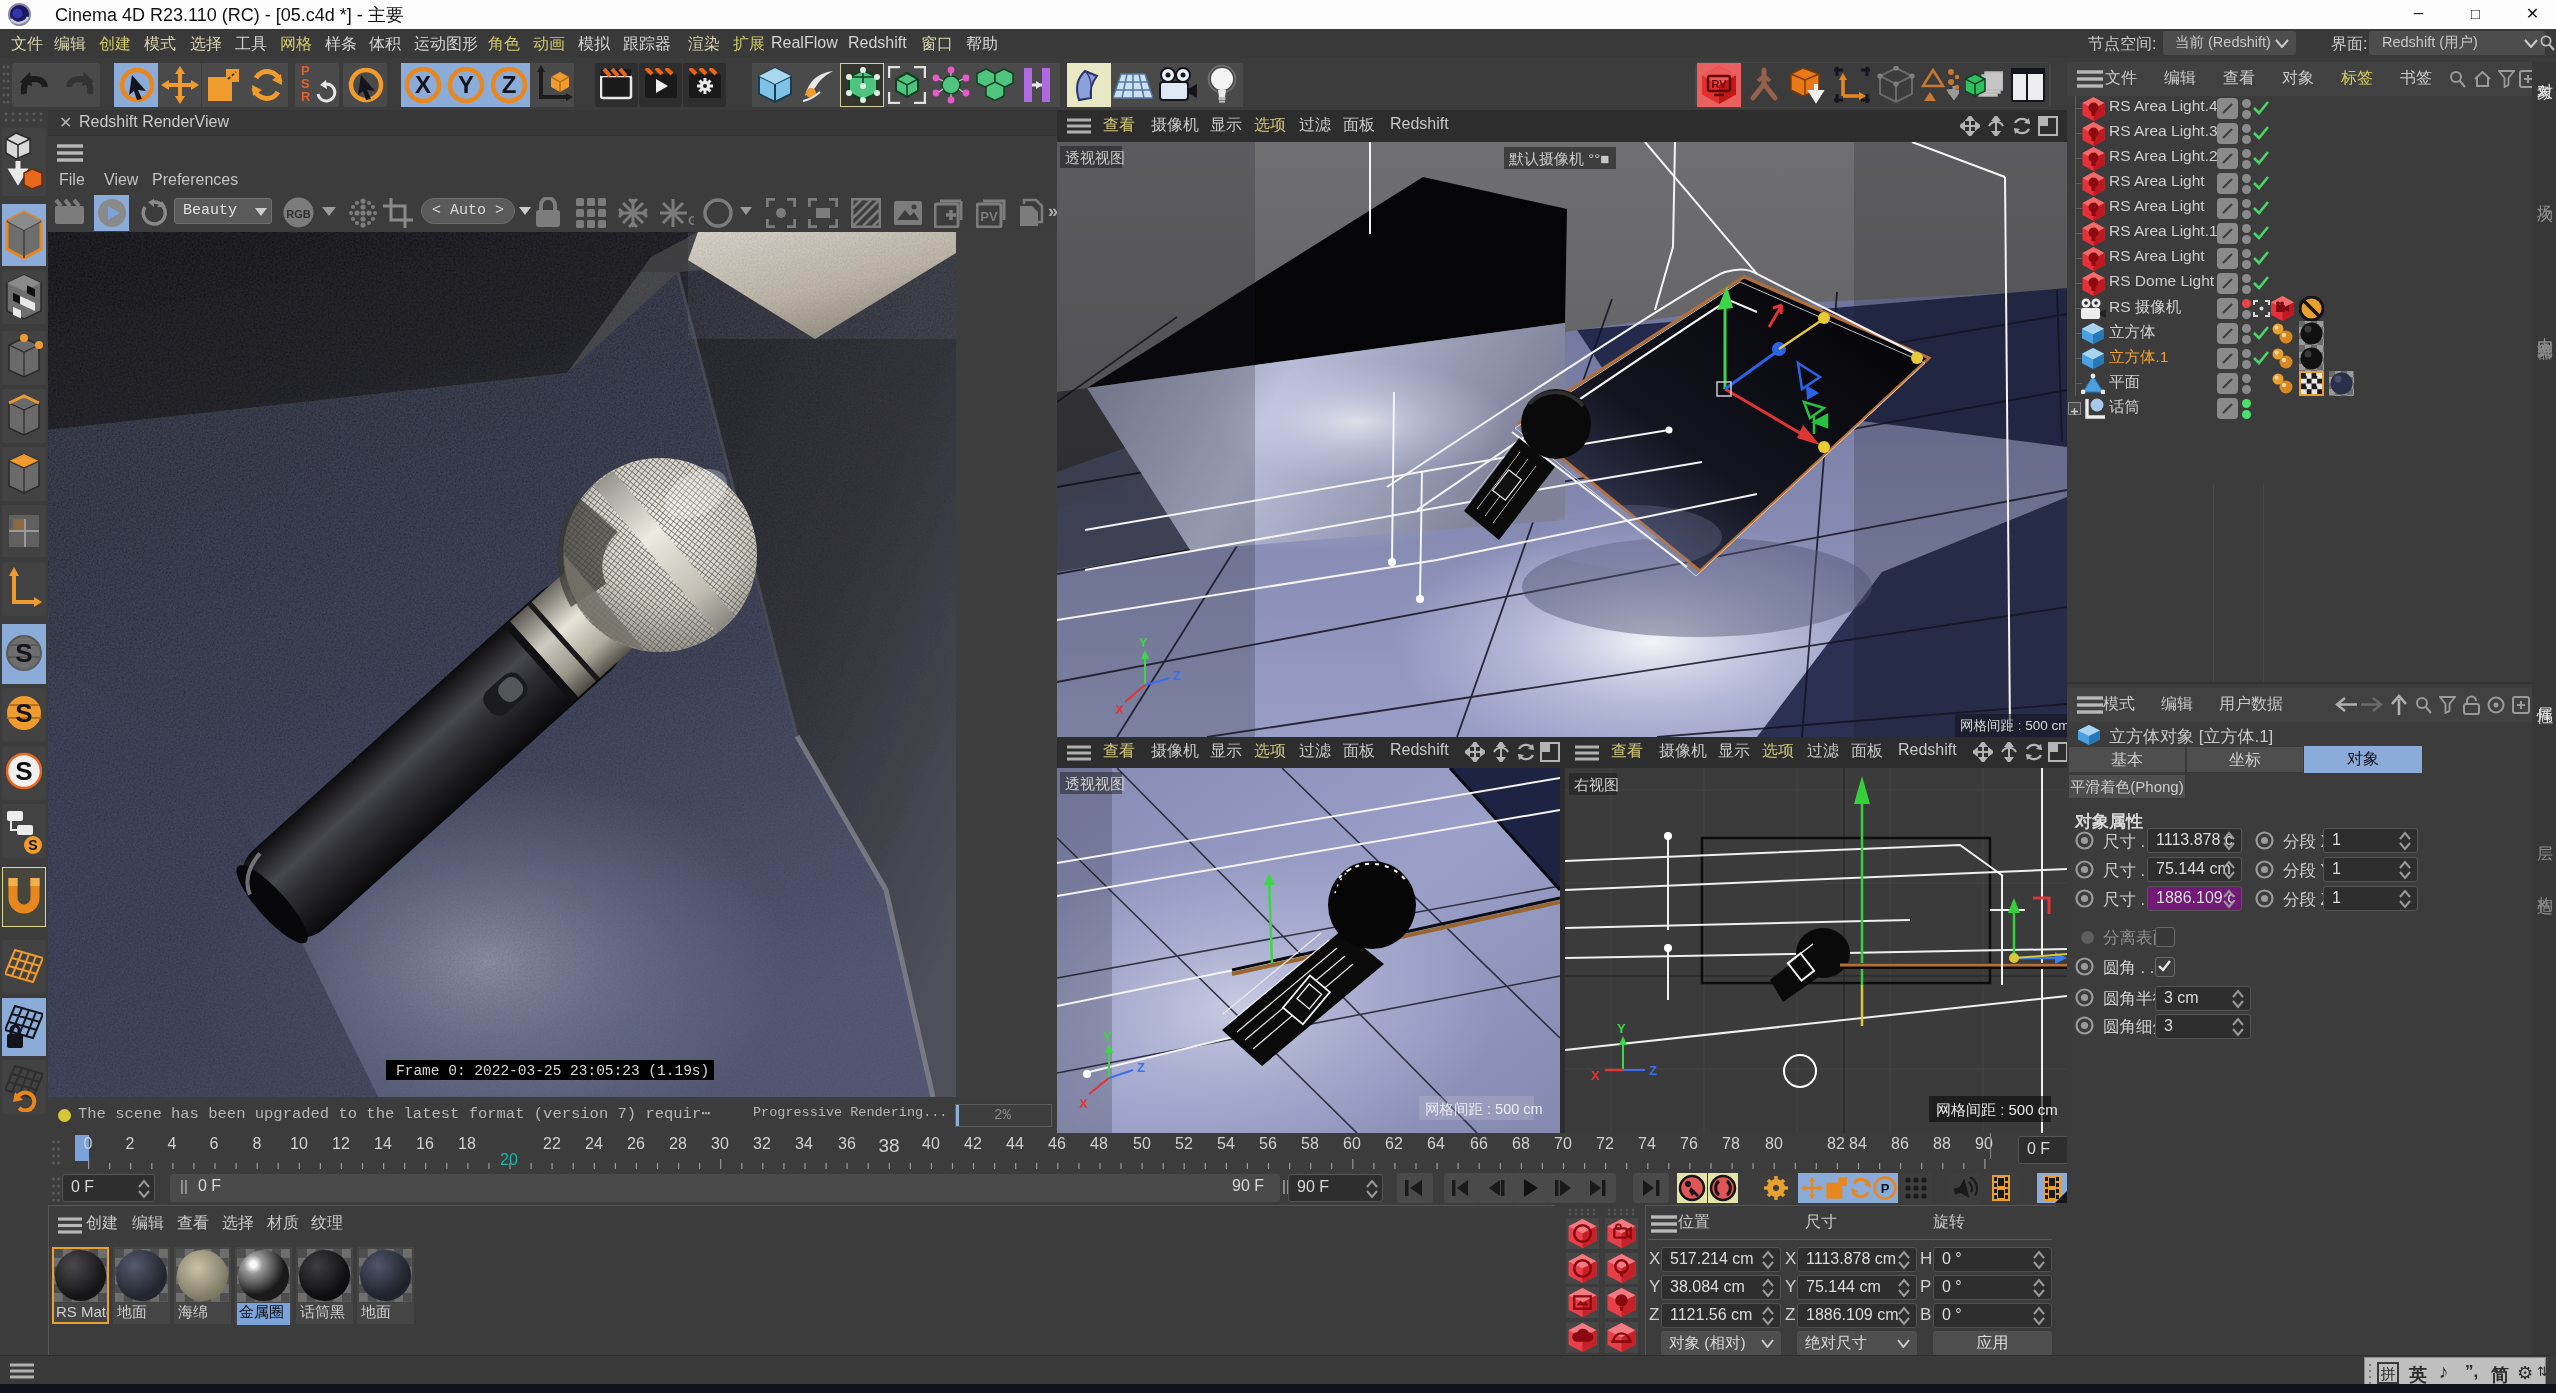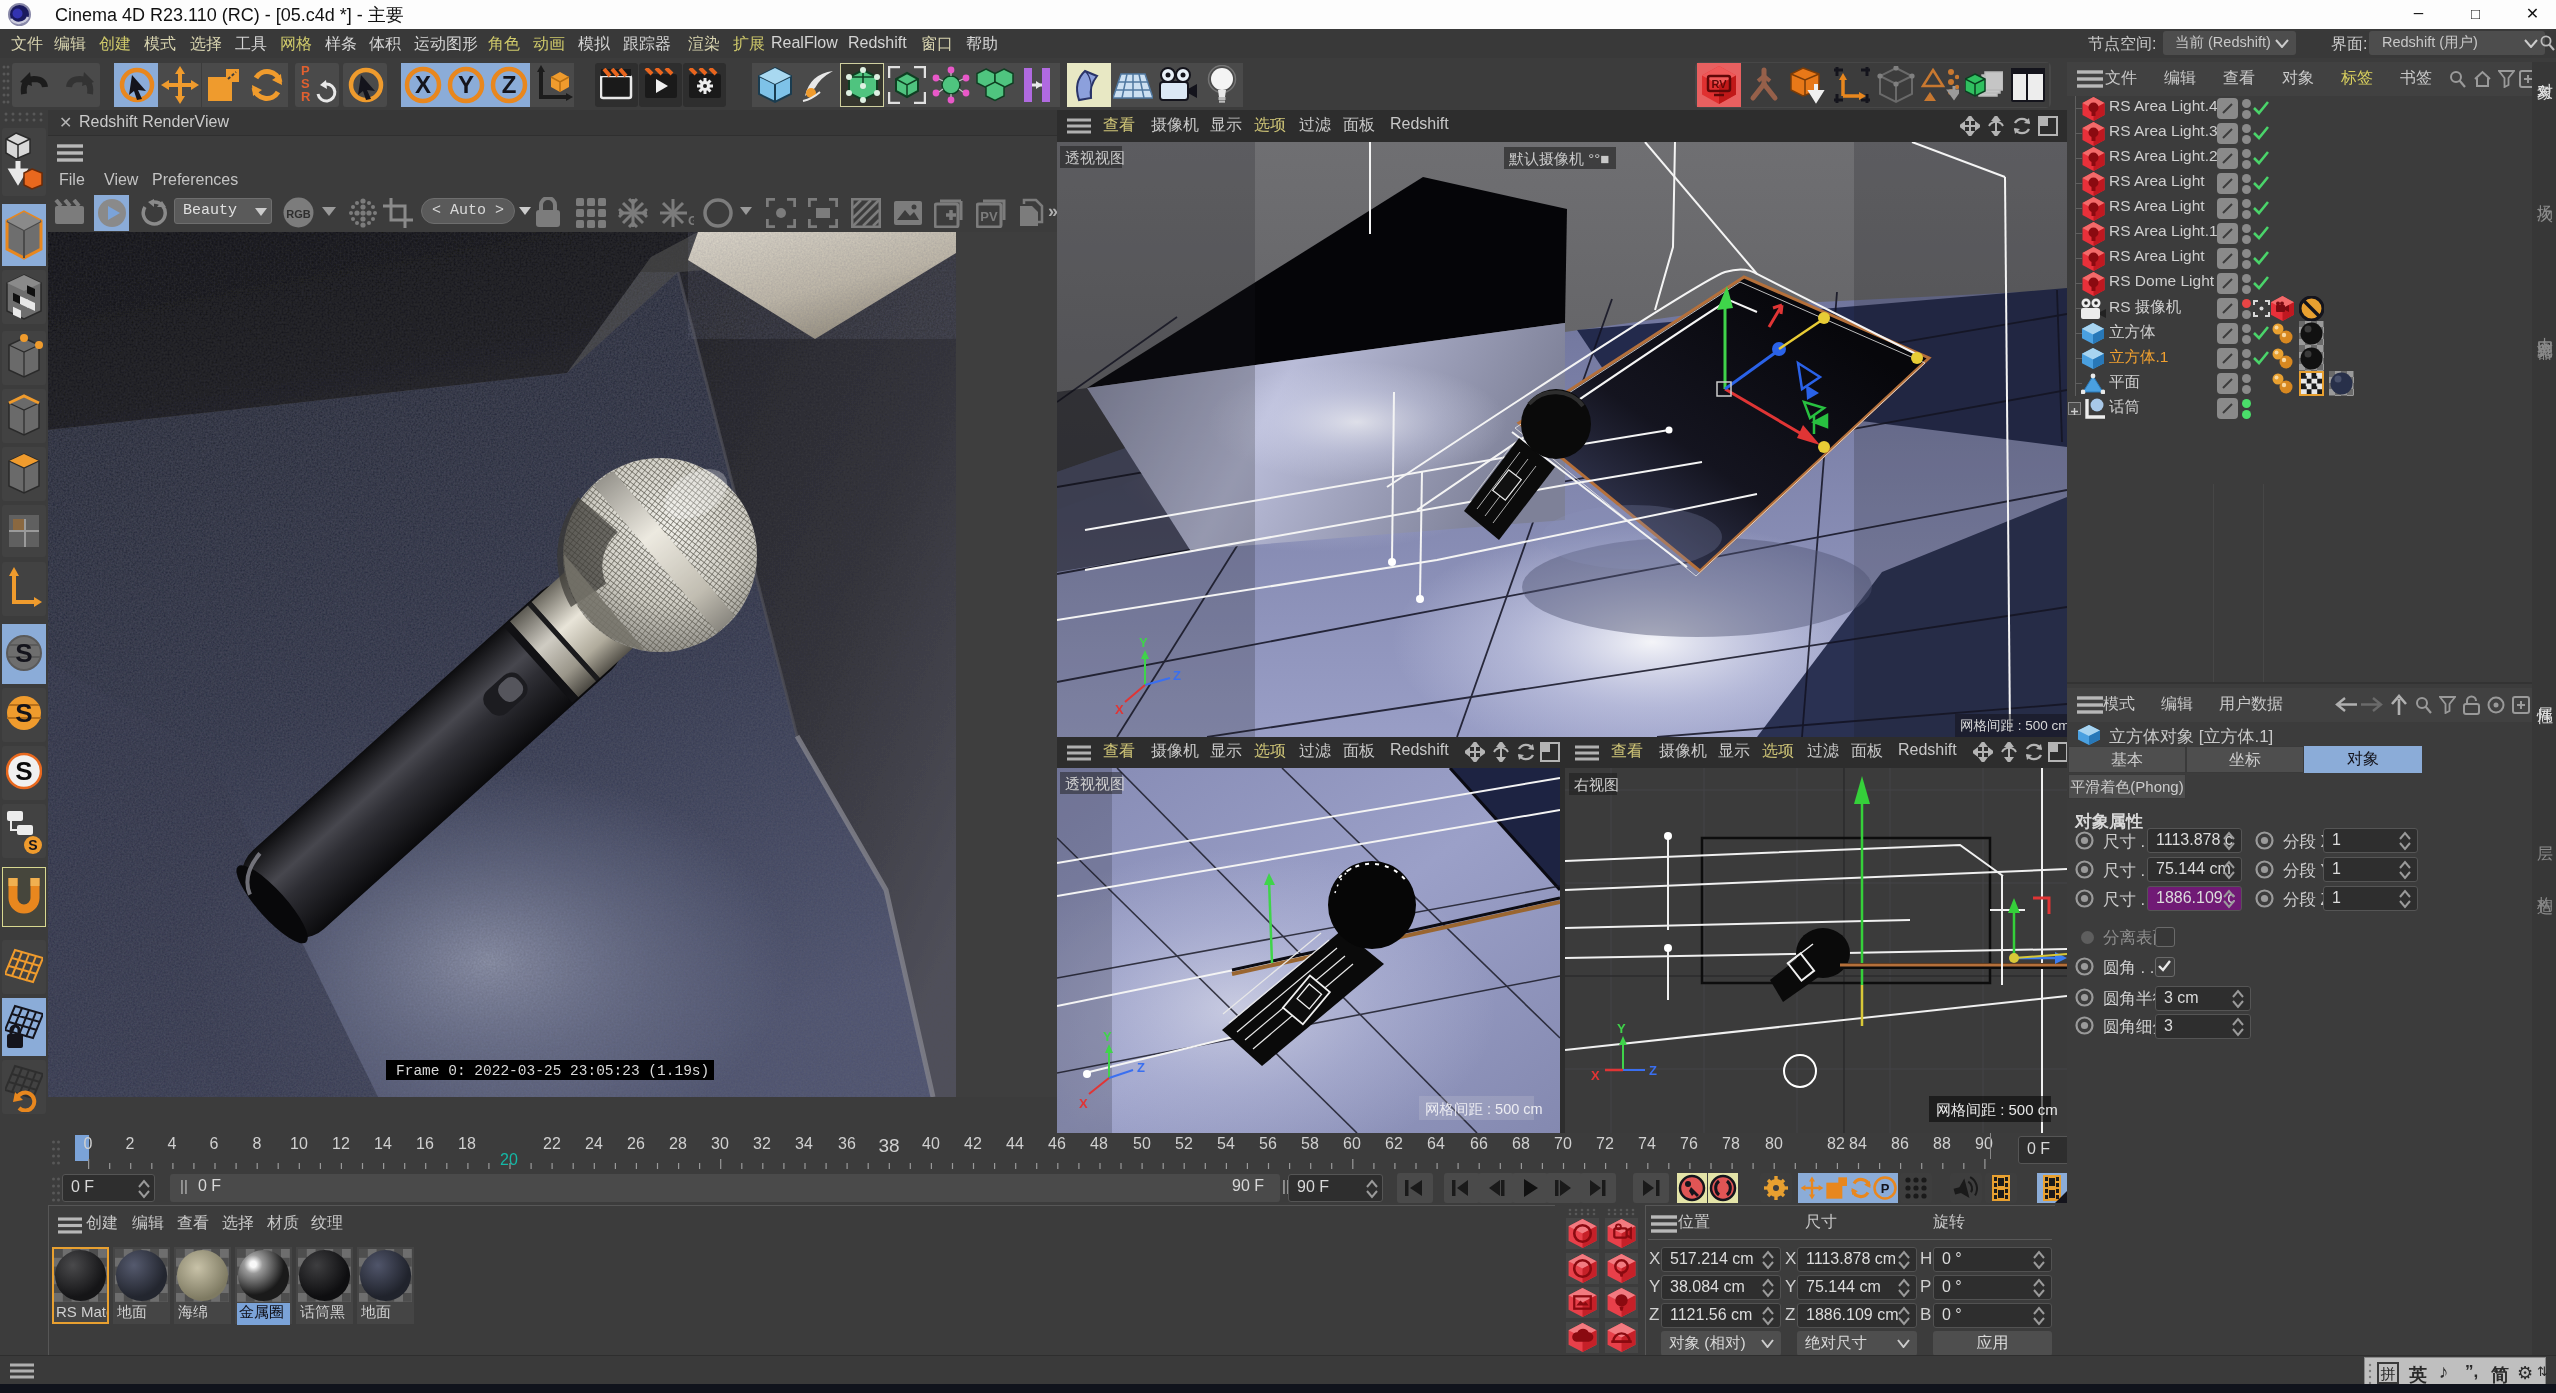--- a/index.html
+++ b/index.html
@@ -772,20 +772,30 @@
         </g>
           </g>
         <ellipse cx="648" cy="262" rx="34" ry="21" fill="#ffffff" opacity="0.28" transform="rotate(-30 648 262)"></ellipse>
       </g>
 
       <rect x="338" y="828" width="328" height="20" fill="#000"></rect>
       <text x="348" y="843" font-family="Liberation Mono" font-size="14.5" fill="#d8d8d8">Frame  0:  2022-03-25  23:05:23  (1.19s)</text>
     </svg>
         <div class="abs" style="left:908px;top:122px;width:101px;height:865px;background:#3e3e3e;"></div>
 
+    <div class="abs" style="left:0;top:987px;width:1009px;height:36px;background:#3c3c3c;">
+      <div class="abs" style="left:10px;top:12px;width:13px;height:13px;border-radius:50%;background:#d8c838;"></div>
+      <div class="abs mono" style="left:30px;top:7px;font-size:15.5px;color:#b6b6b6;">The scene has been upgraded to the latest format (version 7) requir⋯</div>
+      <div class="abs mono" style="left:705px;top:8px;font-size:13.5px;color:#b6b6b6;">Progressive Rendering...</div>
+
+      <div class="abs" style="left:907px;top:7px;width:97px;height:23px;border:1px solid #5e5e5e;background:#3e3e3e;">
+          <div class="abs" style="left:0;top:0;width:3px;height:21px;background:#8cb0dc;"></div>
+        <div class="abs mono" style="left:38px;top:2px;font-size:14px;color:#8a8a8a;">2%</div>
+      </div>
+    </div>
   </div>
 
   <div class="abs" id="viewports" style="left:1057px;top:110px;width:1010px;height:1023px;background:#2d2d2d;">
 
     <div class="abs" style="left:0;top:0;width:1010px;height:32px;background:#2d2d2d;">
       <svg class="abs" style="left:10px;top:8px" width="24" height="16" viewBox="0 0 24 16">
           <g stroke="#b0b0b0" stroke-width="3">
             <path d="M0 2 H24"></path>
             <path d="M0 8 H24"></path>
             <path d="M0 14 H24"></path>

